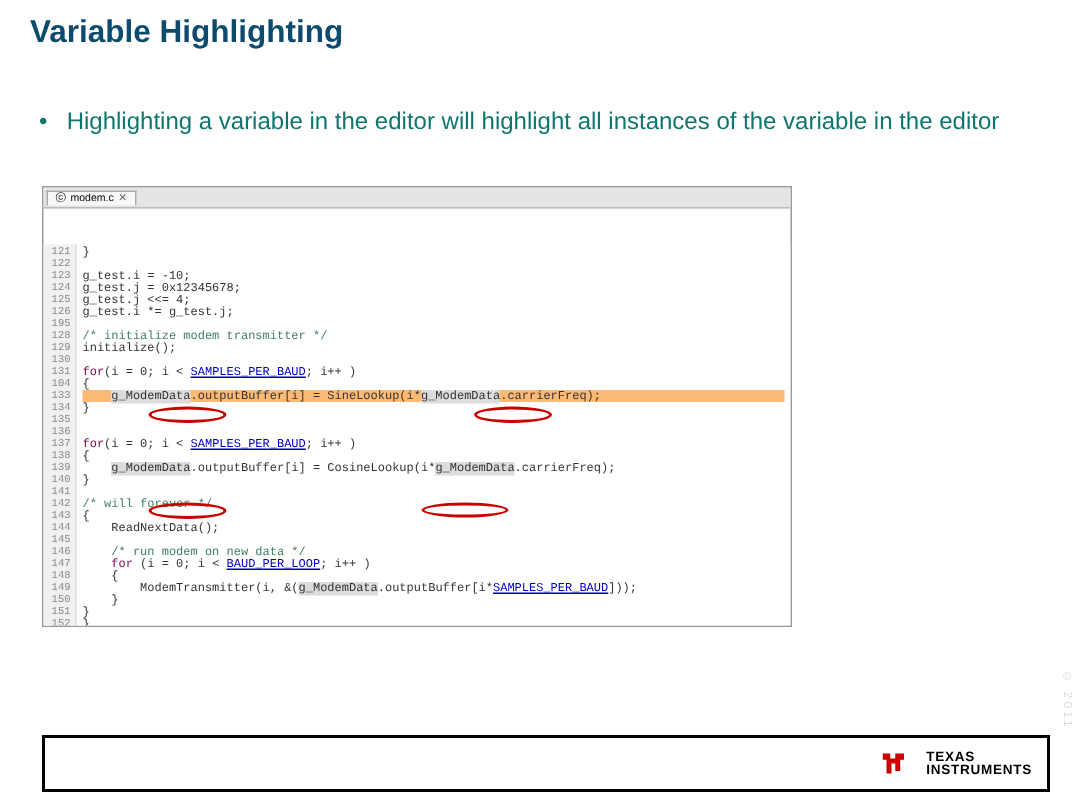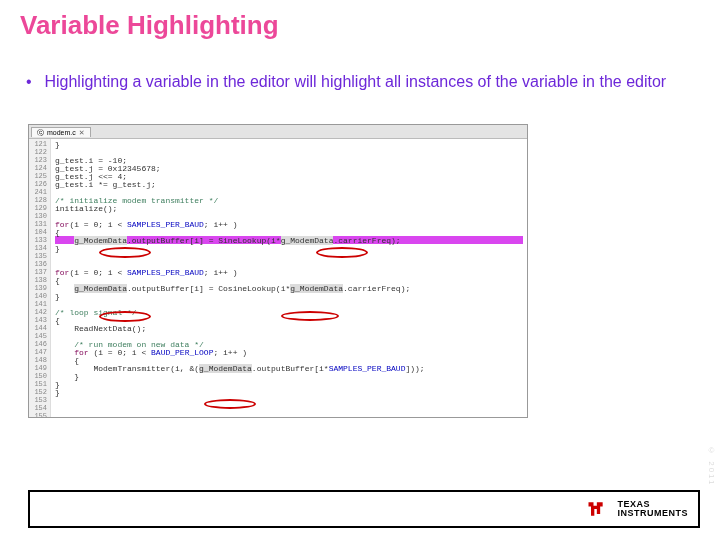--- a/index.html
+++ b/index.html
@@ -6,34 +6,34 @@
   body {
     margin: 0;
     width: 720px;
     height: 540px;
     background: #fff;
     font-family: Arial, Helvetica, sans-serif;
     overflow: hidden;
     position: relative;
   }
   .title {
-    font-size: 26px;
+    font-size: 21px;
     font-weight: bold;
-    color: #ec4899;
+    color: #0c4a6e;
     position: absolute;
     top: 10px;
     left: 20px;
   }
   .bullet {
     position: absolute;
     top: 72px;
     left: 26px;
     right: 20px;
     font-size: 16px;
-    color: #6d28d9;
+    color: #0f766e;
     line-height: 1.3;
   }
   .bullet-dot {
     display: inline-block;
     width: 14px;
     vertical-align: top;
   }
   .bullet-text {
     display: inline-block;
     width: 640px;
@@ -72,43 +72,44 @@
     gap: 3px;
   }
   .tab-close {
     font-size: 7px;
     color: #666;
   }
   .code-area {
     display: flex;
     height: calc(100% - 14px);
     background: #fff;
+    margin-top: 24px;
   }
   .gutter {
     width: 22px;
     background: #f0f0f0;
     color: #888;
     text-align: right;
     padding: 1px 3px 1px 0;
     border-right: 1px solid #ddd;
     font-size: 7px;
   }
   .gutter div { height: 8px; }
   .code {
     padding: 1px 4px;
     flex: 1;
     color: #333;
     position: relative;
   }
   .code .ln { height: 8px; white-space: pre; }
   .kw { color: #7f0055; font-weight: normal; }
   .cm { color: #3f7f5f; }
-  .mc { color: #0000c0; }
+  .mc { color: #0000c0; text-decoration: underline; }
   .hl-line {
-    background: #d946ef;
+    background: #fdba74;
   }
   .oval {
     position: absolute;
     border: 2px solid #c00;
     border-radius: 50%;
     background: transparent;
     pointer-events: none;
   }
   .ov1 { top: 108px; left: 48px; width: 52px; height: 11px; }
   .ov2 { top: 108px; left: 265px; width: 52px; height: 11px; }
@@ -176,21 +177,21 @@
     </div>
   </div>
   <div class="code-area">
     <div class="gutter" id="gutter">
         <div>121</div>
         <div>122</div>
         <div>123</div>
         <div>124</div>
         <div>125</div>
         <div>126</div>
-        <div>241</div>
+        <div>195</div>
         <div>128</div>
         <div>129</div>
         <div>130</div>
         <div>131</div>
         <div>104</div>
         <div>133</div>
         <div>134</div>
         <div>135</div>
         <div>136</div>
         <div>137</div>
@@ -233,21 +234,21 @@
         <div class="ln">{</div>
         <div class="ln hl-line">    <span class="hl-var">g_ModemData</span>.outputBuffer[i] = SineLookup(i*<span class="hl-var">g_ModemData</span>.carrierFreq);</div>
         <div class="ln">}</div>
         <div class="ln"></div>
         <div class="ln"></div>
         <div class="ln"><span class="kw">for</span>(i = 0; i &lt; <span class="mc">SAMPLES_PER_BAUD</span>; i++ )</div>
         <div class="ln">{</div>
         <div class="ln">    <span class="hl-var">g_ModemData</span>.outputBuffer[i] = CosineLookup(i*<span class="hl-var">g_ModemData</span>.carrierFreq);</div>
         <div class="ln">}</div>
         <div class="ln"></div>
-        <div class="ln"><span class="cm">/* loop signal */</span></div>
+        <div class="ln"><span class="cm">/* will forever */</span></div>
         <div class="ln">{</div>
         <div class="ln">    ReadNextData();</div>
         <div class="ln"></div>
         <div class="ln"><span class="cm">    /* run modem on new data */</span></div>
         <div class="ln">    <span class="kw">for</span> (i = 0; i &lt; <span class="mc">BAUD_PER_LOOP</span>; i++ )</div>
         <div class="ln">    {</div>
         <div class="ln">        ModemTransmitter(i, &amp;(<span class="hl-var">g_ModemData</span>.outputBuffer[i*<span class="mc">SAMPLES_PER_BAUD</span>]));</div>
         <div class="ln">    }</div>
         <div class="ln">}</div>
         <div class="ln">}</div>

